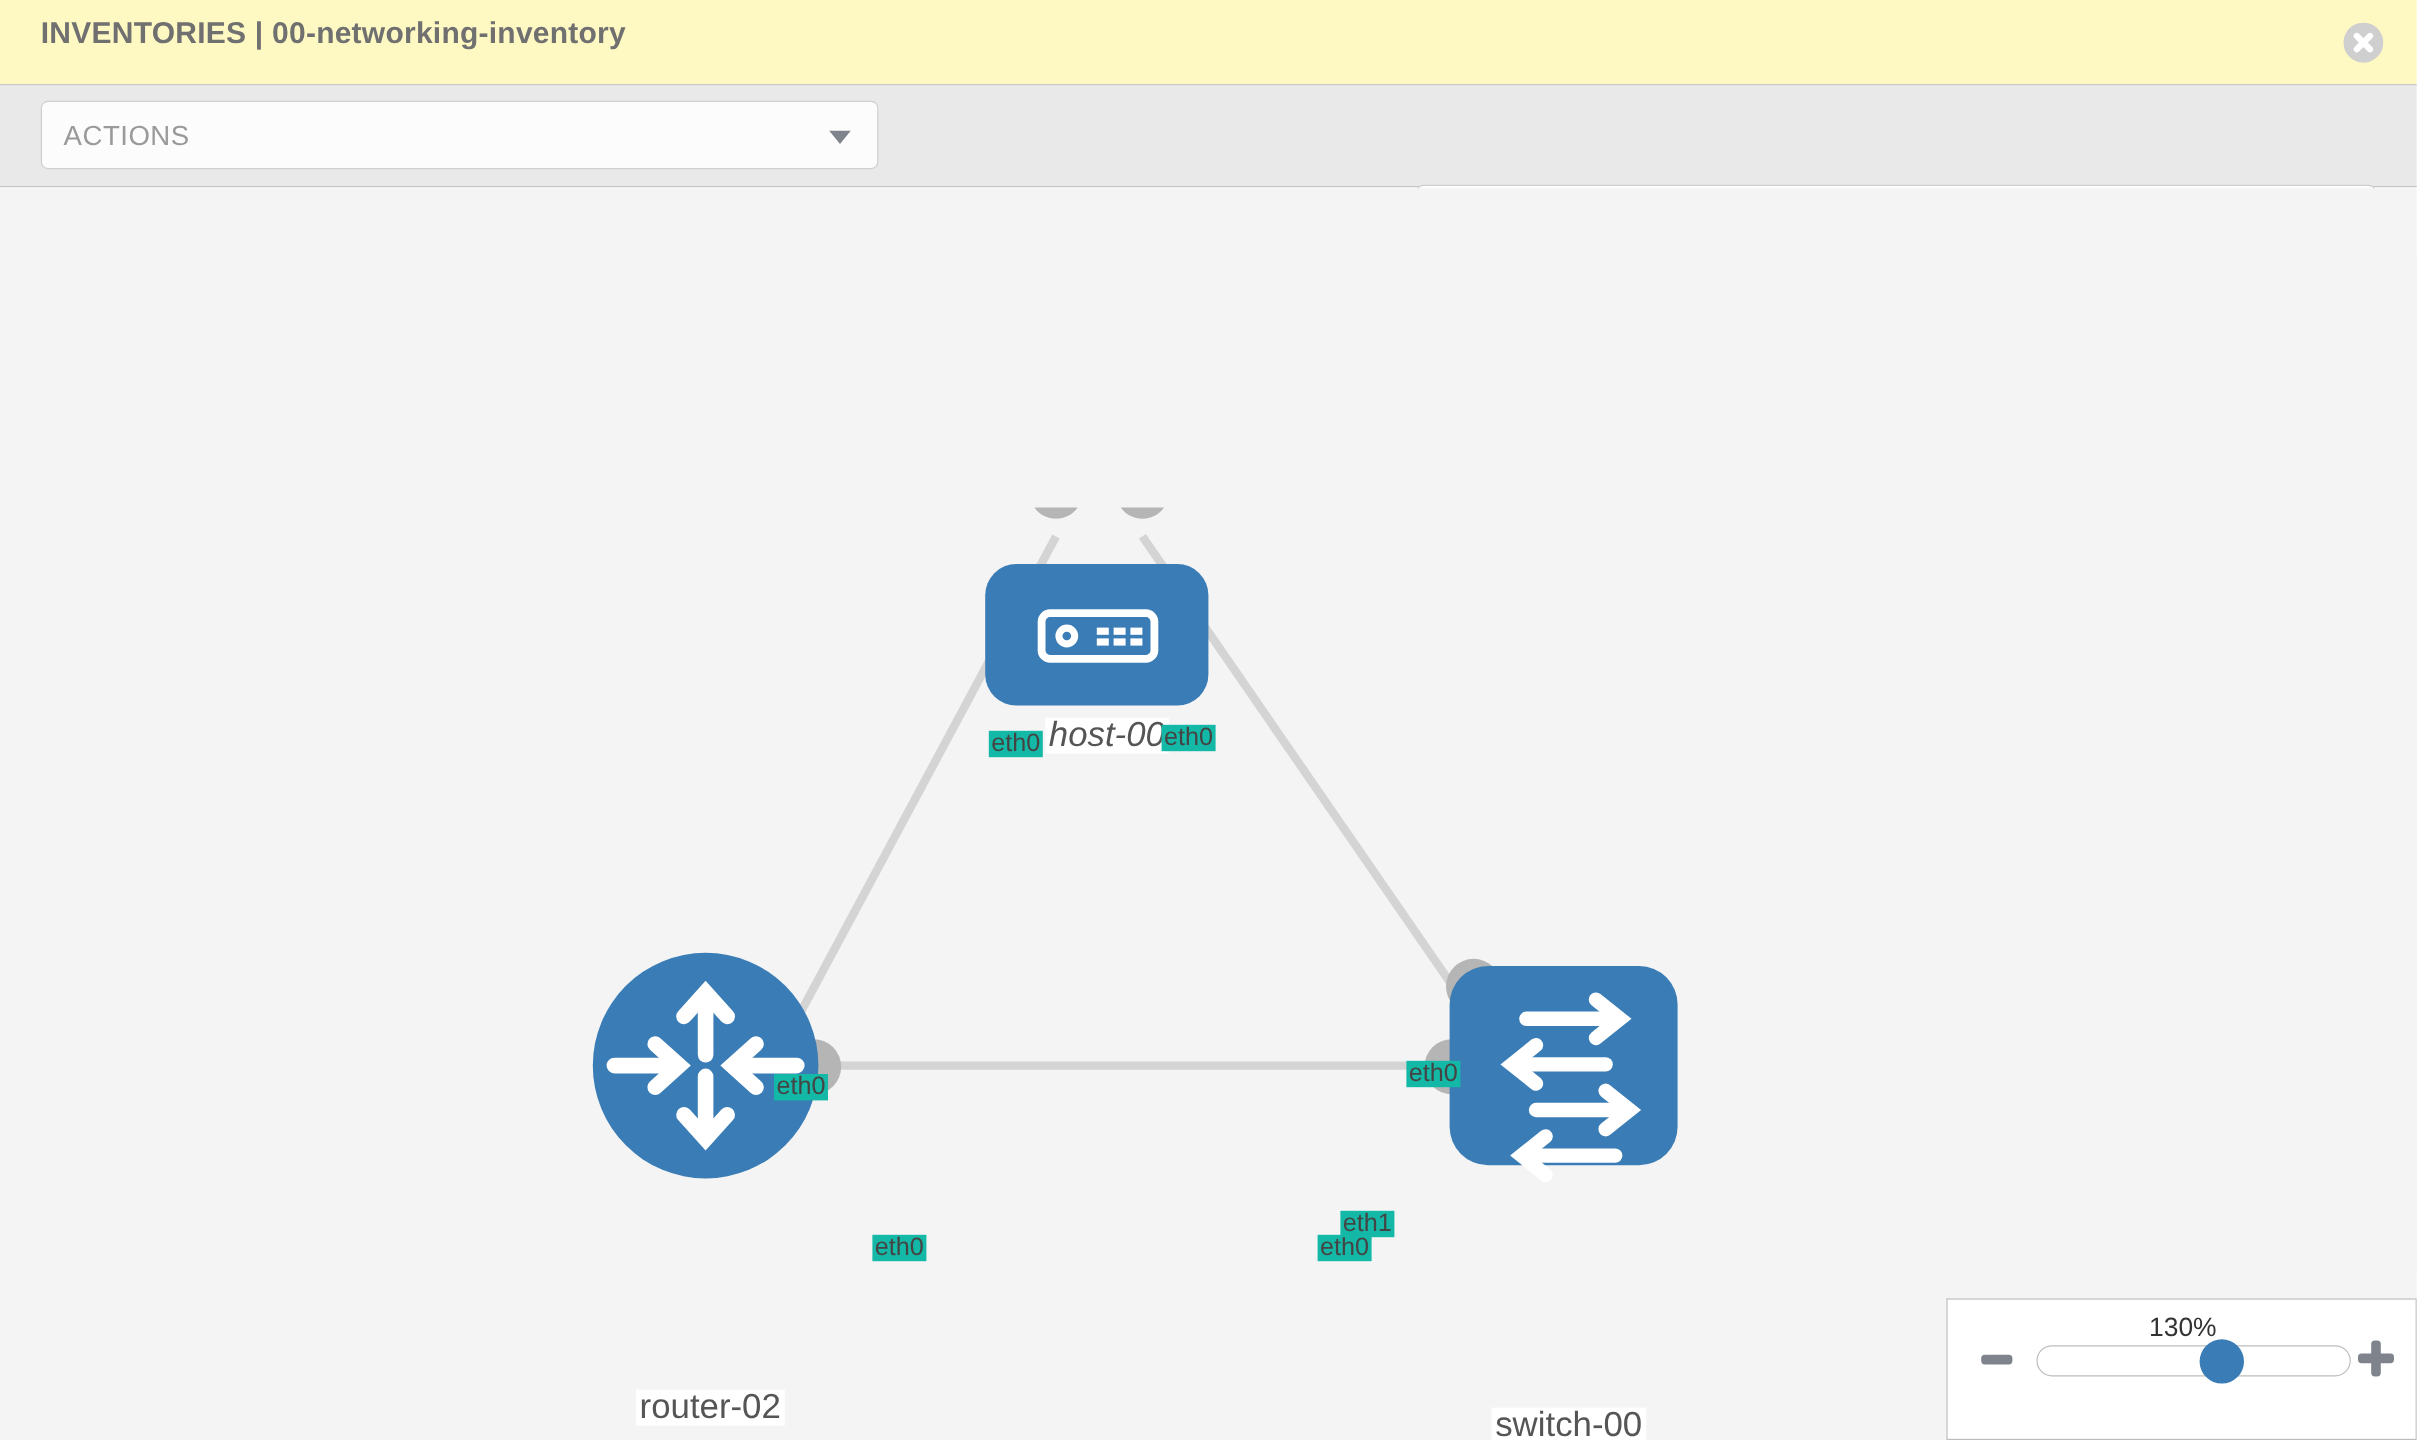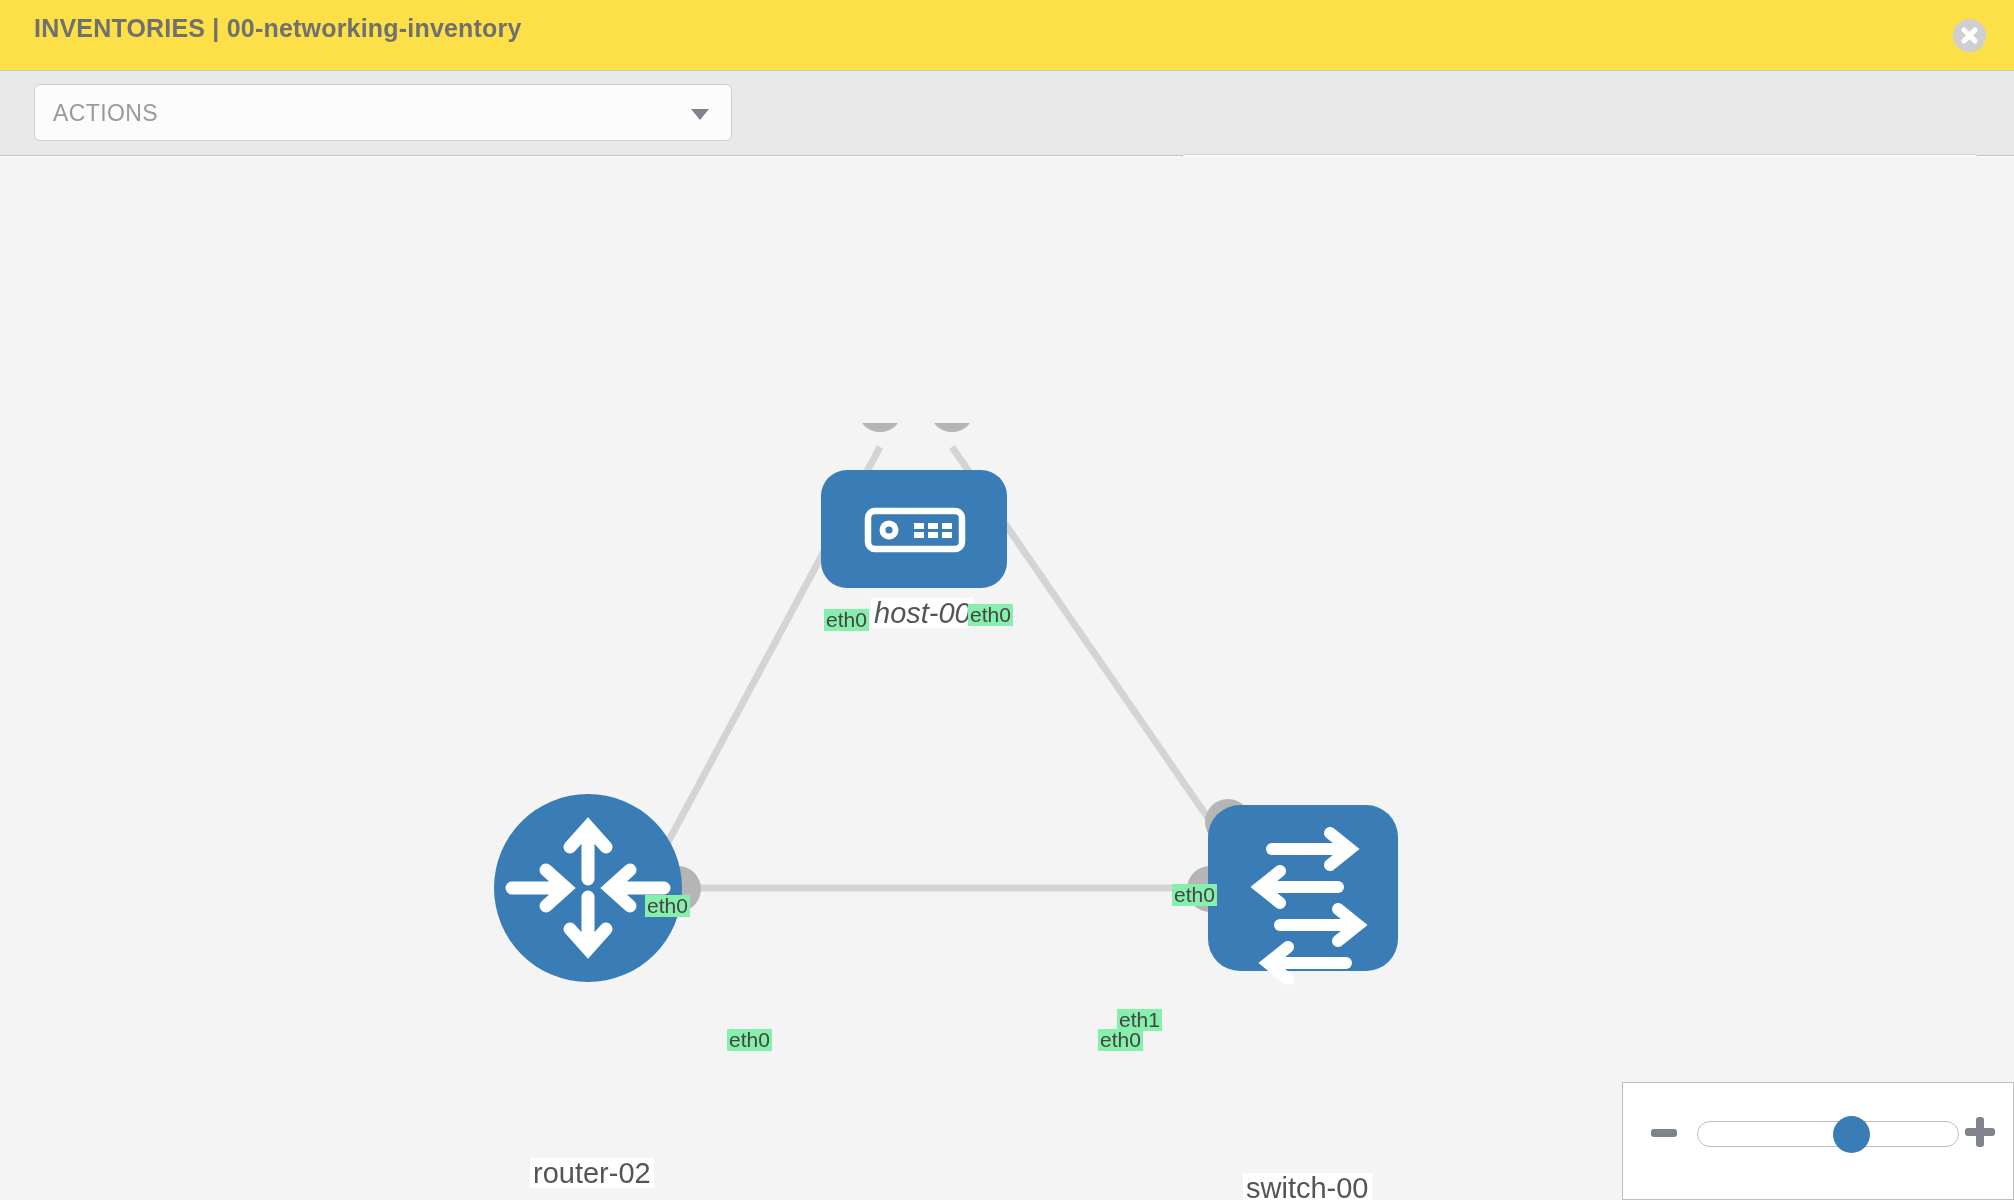--- a/index.html
+++ b/index.html
@@ -17,21 +17,21 @@
     width: 2014px;
     height: 1200px;
     background: #ffffff;
   }
 
   
   .titlebar {
     position: absolute;
     left: 0; top: 0;
     width: 2014px; height: 70px;
-    background: #fde047;
+    background: #fef9c3;
     display: flex;
     align-items: center;
   }
   .titlebar-text {
     position: absolute;
     left: 34px; top: 14px;
     font-size: 25px;
     font-weight: bold;
     color: #707070;
     letter-spacing: 0.2px;
@@ -128,21 +128,21 @@
     color: #555555;
     background: #ffffff;
     padding: 0 3px;
     white-space: nowrap;
     line-height: 1.05;
   }
   .elabel {
     position: absolute;
     font-size: 21px;
     color: #444444;
-    background: #86efac;
+    background: #14b8a6;
     padding: 0 2px;
     white-space: nowrap;
     line-height: 1.05;
   }
 
   
   .zoom-panel {
     position: absolute;
     left: 1622px; top: 1082px;
     width: 392px; height: 118px;
@@ -328,20 +328,21 @@
     <div class="elabel" style="left:968px; top:447px;">eth0</div>
     <div class="elabel" style="left:645px; top:738px;">eth0</div>
     <div class="elabel" style="left:1172px; top:727px;">eth0</div>
     <div class="elabel" style="left:727px; top:872px;">eth0</div>
     <div class="elabel" style="left:1098px; top:872px;">eth0</div>
     <div class="elabel" style="left:1117px; top:852px;">eth1</div>
 
   </div>
 
   <div class="zoom-panel">
+    <div class="zoom-value">130%</div>
     <div class="zoom-minus"></div>
     <div class="zoom-track">
       <div class="zoom-thumb" id="zoom-thumb" style="left: 135px;"></div>
     </div>
     <div class="zoom-plus"></div>
   </div>
 
 </div>
 
 </body></html>

